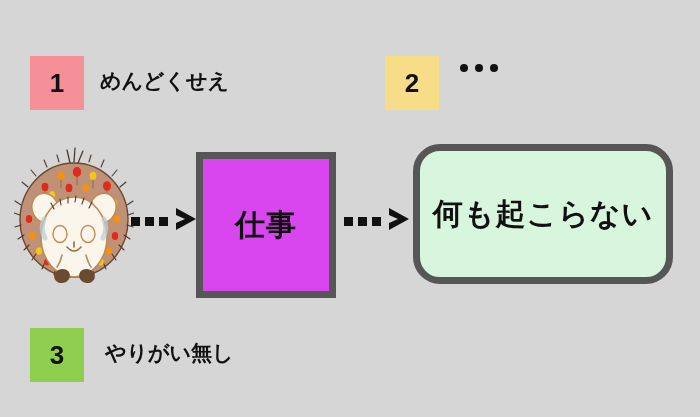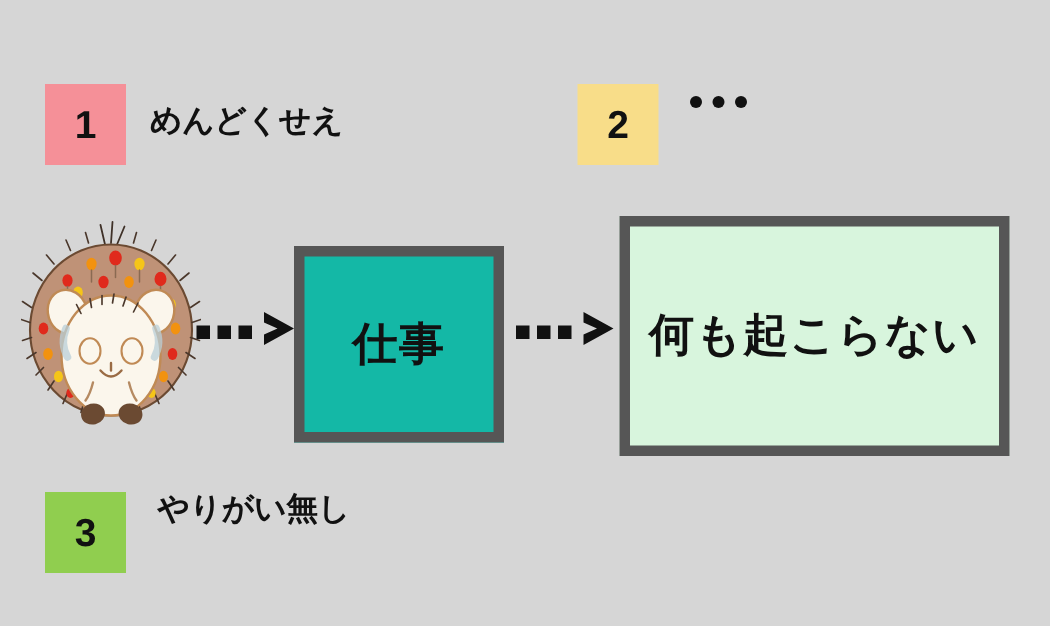--- a/index.html
+++ b/index.html
@@ -40,21 +40,21 @@
 
   .reason-label {
     position: absolute;
     font-size: 21px;
     font-weight: bold;
     color: #111111;
     white-space: nowrap;
     line-height: 1;
   }
   .label-1 { left: 100px; top: 70px; }
-  .label-3 { left: 105px; top: 329px; text-align: right; }
+  .label-3 { left: 105px; top: 342px; text-align: right; }
 
   .ellipsis {
     position: absolute;
     left: 460px;
     top: 64px;
     display: flex;
     gap: 7px;
     align-items: center;
   }
   .ellipsis span {
@@ -69,31 +69,32 @@
   .flow-box {
     position: absolute;
     box-sizing: border-box;
     border: 7px solid #565656;
     display: flex;
     align-items: center;
     justify-content: center;
   }
   .box-work {
     left: 196px;
-    top: 164px;
+    top: 152px;
     width: 140px;
-    height: 131px;
-    background: #14b8a6;
+    height: 146px;
+    background: #d946ef;
   }
   .box-result {
     left: 413px;
     top: 144px;
     width: 260px;
-    height: 160px;
+    height: 140px;
     background: #d8f5dd;
+    border-radius: 27px;
   }
   .box-text {
     font-size: 30px;
     font-weight: bold;
     color: #111111;
     white-space: nowrap;
     line-height: 1;
     letter-spacing: 1px;
   }
 

